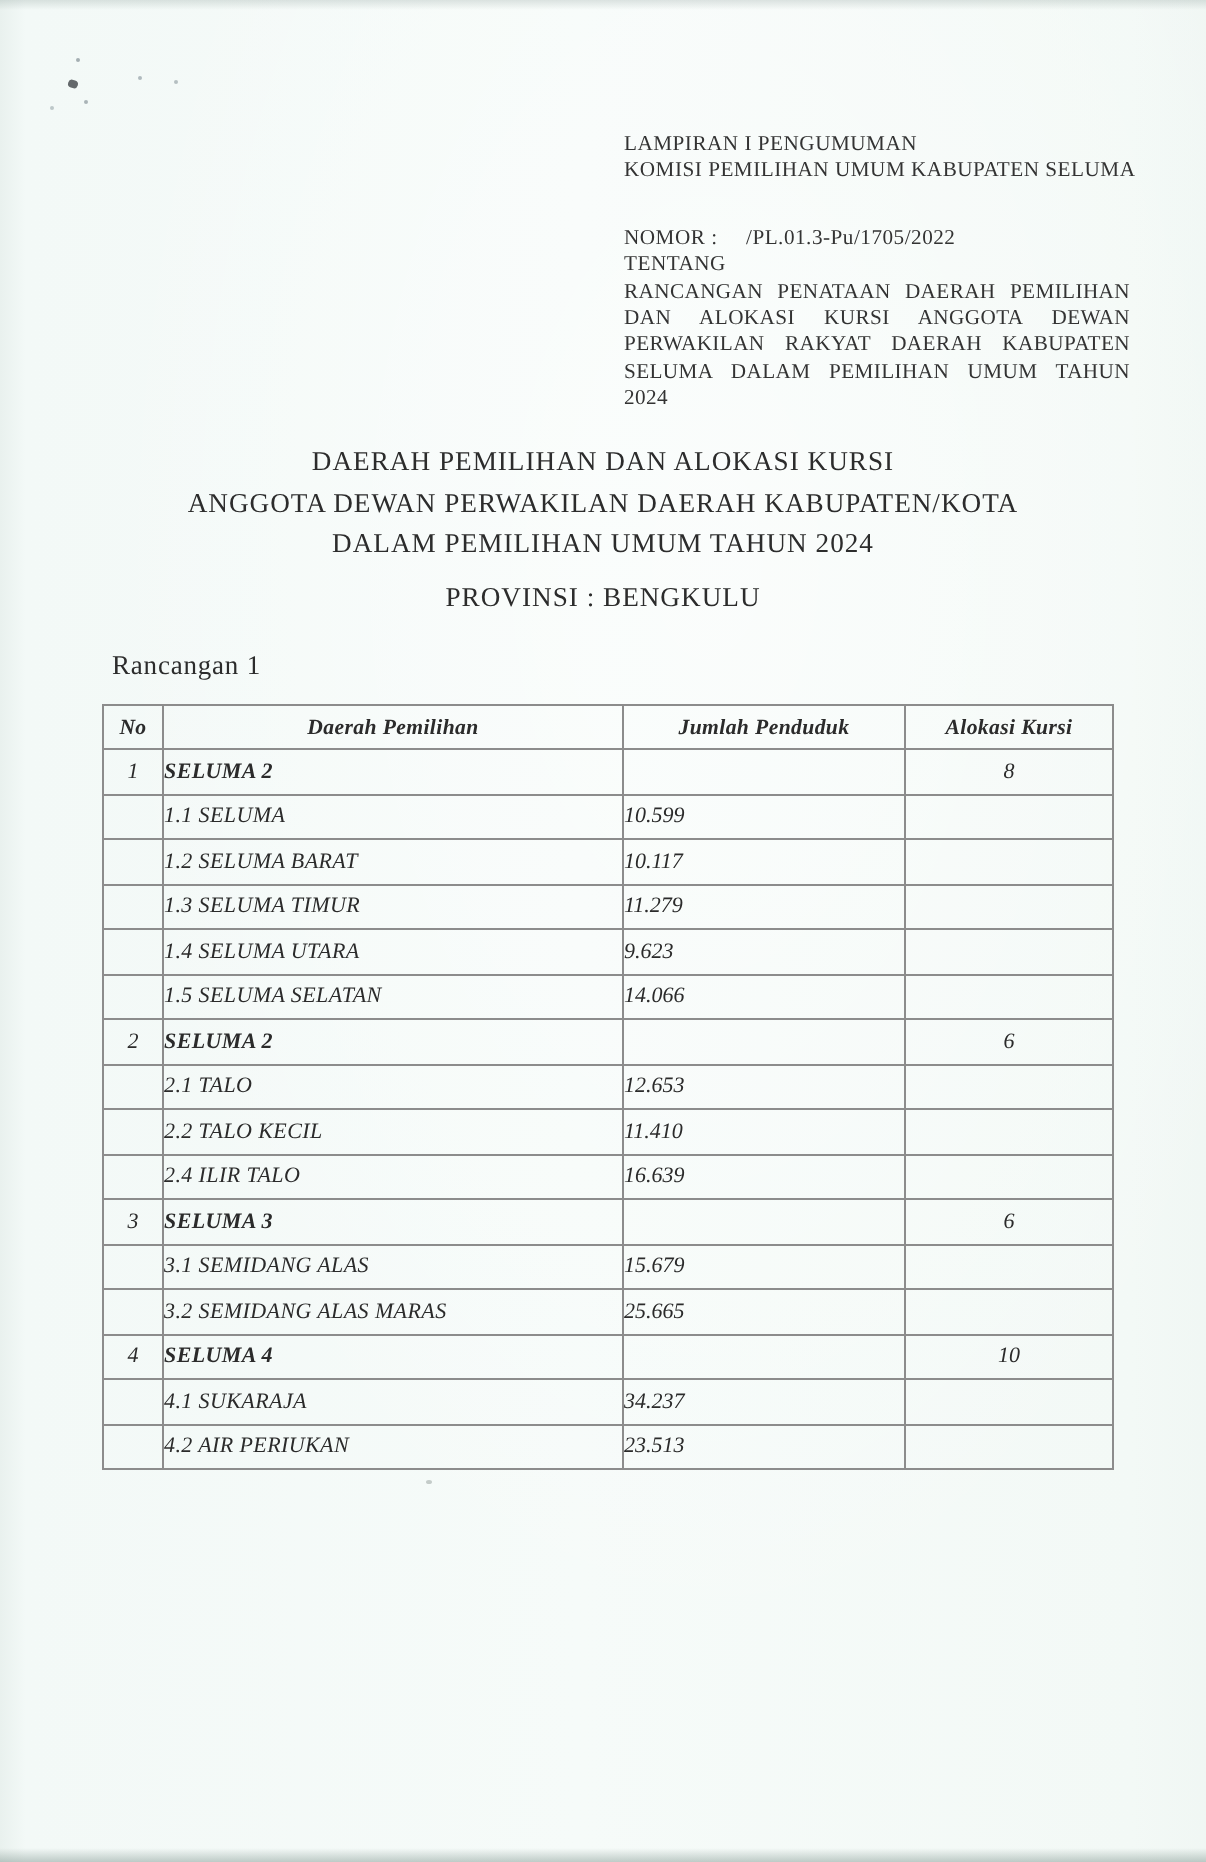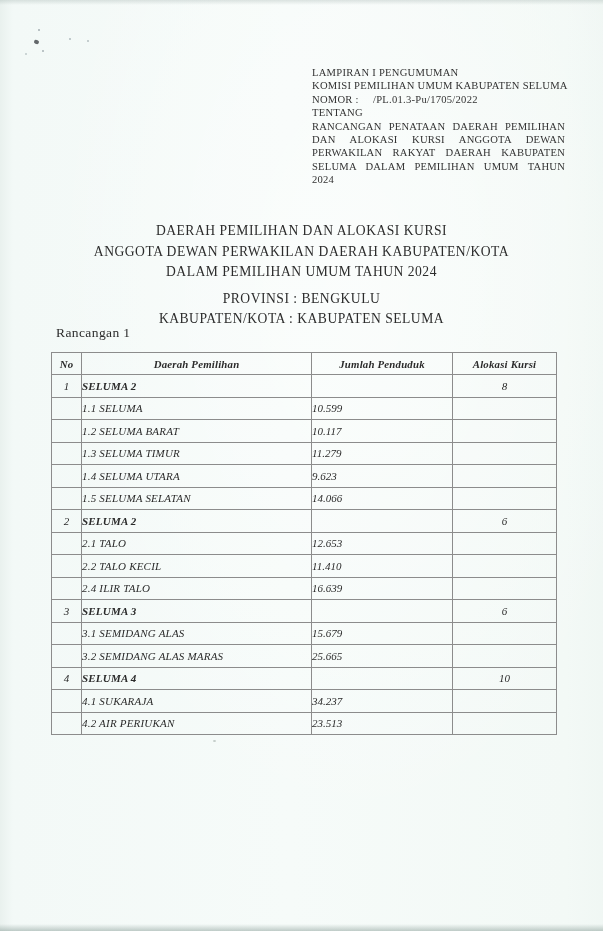--- a/index.html
+++ b/index.html
@@ -40,21 +40,21 @@
   .speck.s4{left:42px;top:50px;width:2px;height:2px;background:#8a959b;opacity:.7;}
   .speck.s5{left:25px;top:53px;width:2px;height:2px;background:#9aa6aa;opacity:.6;}
   .speck.s6{left:213px;top:740px;width:3px;height:2px;background:#9aa5a2;opacity:.55;}
 
   
   .lampiran{
     position:absolute;left:312px;top:66px;width:253px;
     font-size:10.6px;line-height:13.4px;letter-spacing:0.25px;color:#333;
   }
   .lampiran .row-line{white-space:nowrap;}
-  .lampiran .nomor-label{display:inline-block;width:61px;}
+  .lampiran .nomor-label{display:inline-block;width:61px;margin-top:20px;}
   .lampiran .subject{
     text-align:justify;text-align-last:left;letter-spacing:0.2px;word-spacing:1px;
   }
 
   
   .title-block{
     position:absolute;left:0;top:221px;width:603px;text-align:center;
     font-size:13.6px;line-height:20.5px;letter-spacing:0.5px;color:#2c2c2c;
   }
   .title-block .sub{margin-top:6px;}
@@ -105,21 +105,20 @@
     </div>
     <div class="row-line">TENTANG</div>
     <div class="subject">RANCANGAN PENATAAN DAERAH PEMILIHAN DAN ALOKASI KURSI ANGGOTA DEWAN PERWAKILAN RAKYAT DAERAH KABUPATEN SELUMA DALAM PEMILIHAN UMUM TAHUN 2024</div>
   </div>
 
   <div class="title-block">
     <div>DAERAH PEMILIHAN DAN ALOKASI KURSI</div>
     <div>ANGGOTA DEWAN PERWAKILAN DAERAH KABUPATEN/KOTA</div>
     <div>DALAM PEMILIHAN UMUM TAHUN 2024</div>
     <div class="sub">PROVINSI : BENGKULU</div>
-    <div>KABUPATEN/KOTA : KABUPATEN SELUMA</div>
   </div>
 
   <div class="section-label">Rancangan 1</div>
 
   <table class="dapil">
     <colgroup>
       <col style="width:30px">
         <col style="width:230px">
         <col style="width:141px">
         <col style="width:104px">

